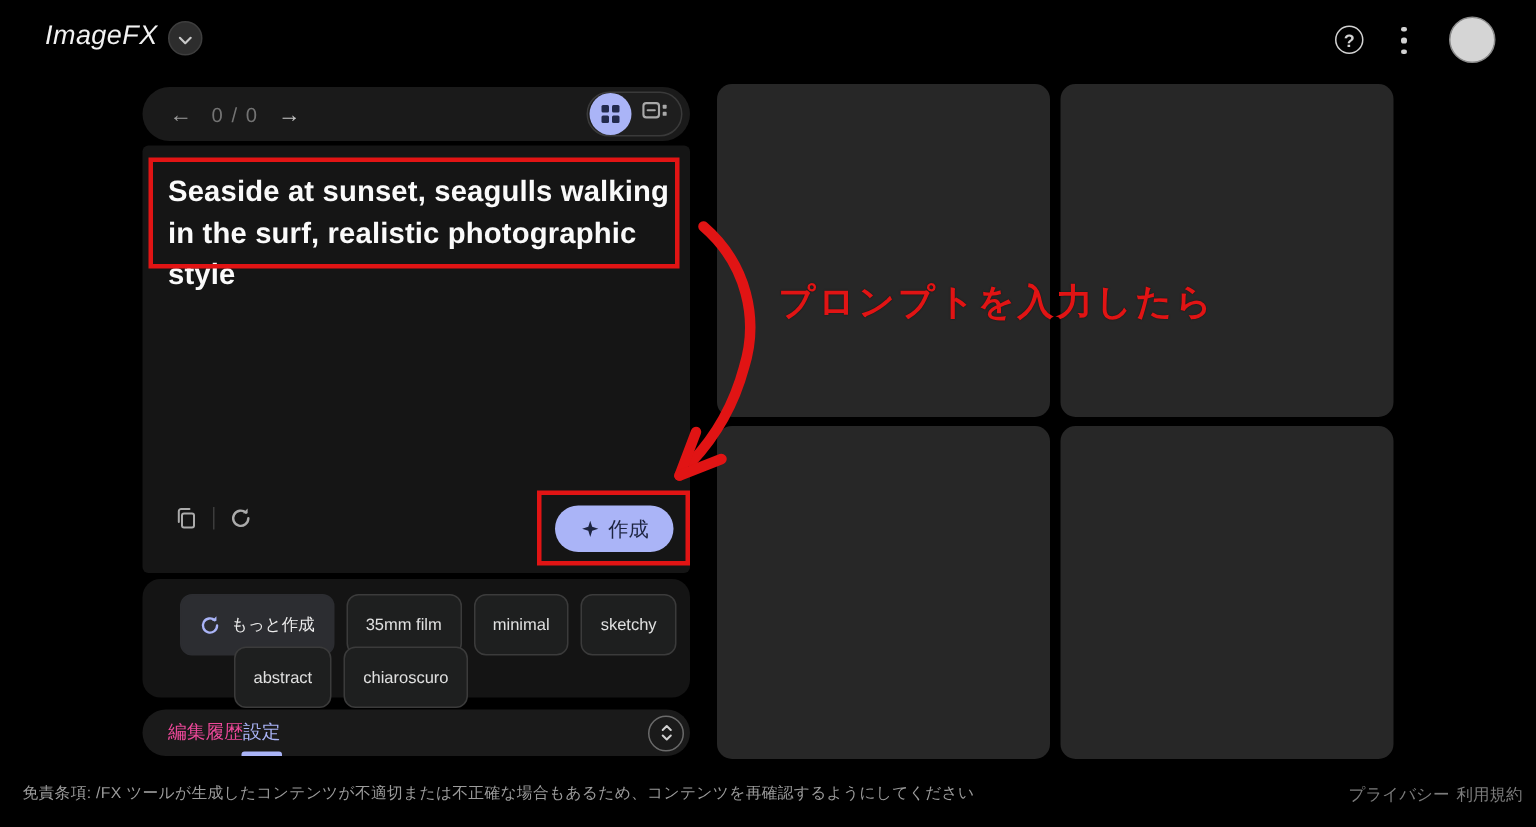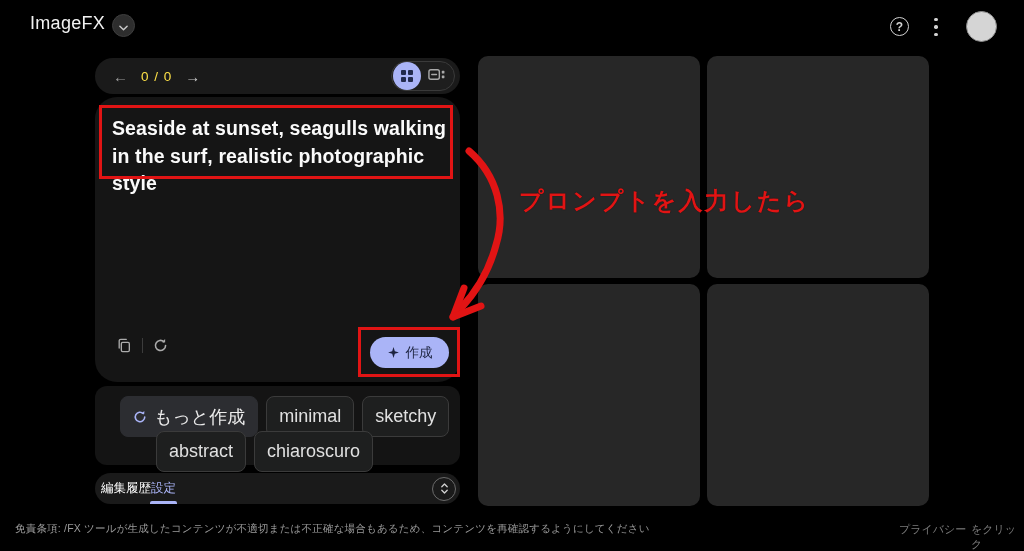--- a/index.html
+++ b/index.html
@@ -11,59 +11,59 @@
     --card-bg:#151515;
     --tile-bg:#272727;
   }
   *{margin:0;padding:0;box-sizing:border-box;}
   html,body{background:#000;}
   body{font-family:"Liberation Sans","DejaVu Sans",sans-serif;}
   #app{position:relative;width:1024px;height:551px;background:var(--page-bg);overflow:hidden;}
   .abs{position:absolute;}
 
   
-  .app-title{left:30px;top:13px;font-size:18px;font-weight:500;color:#f2f2f2;letter-spacing:.3px;}
+  .app-title{left:30px;top:13px;font-size:18px;font-weight:500;color:#f2f2f2;letter-spacing:.3px;font-style:italic;}
   .title-dropdown{left:112px;top:14px;width:23px;height:23px;border-radius:50%;background:#2d2d2d;border:1px solid #3e3e3e;display:flex;align-items:center;justify-content:center;color:#c9c9c9;cursor:pointer;}
   .help-btn{left:890px;top:17px;width:19px;height:19px;border-radius:50%;border:1.6px solid #d2d2d2;color:#d2d2d2;font-size:12px;font-weight:600;display:flex;align-items:center;justify-content:center;cursor:pointer;}
   .kebab{left:931px;top:18px;width:10px;height:18px;display:flex;flex-direction:column;align-items:center;justify-content:space-between;cursor:pointer;}
   .kebab i{width:3.4px;height:3.4px;border-radius:50%;background:#d2d2d2;}
   .avatar{left:966px;top:11px;width:31px;height:31px;border-radius:50%;background:#d5d5d5;border:1px solid #8b8b8b;cursor:pointer;}
 
   
   .nav-bar{left:95px;top:58px;width:365px;height:36px;border-radius:18px;background:var(--panel-bg);display:flex;align-items:center;}
   .nav-arrow{font-size:15px;color:#9d9d9d;cursor:pointer;line-height:1;}
   .nav-arrow.next{color:#c6c6c6;}
-  .nav-counter{color:#fde047;font-size:13.5px;letter-spacing:1px;margin:0 13px;}
+  .nav-counter{color:#737373;font-size:13.5px;letter-spacing:1px;margin:0 13px;}
   .view-toggle{margin-left:auto;margin-right:5px;height:30px;border:1px solid #3a3a3a;border-radius:15px;background:#1e1e1e;display:flex;align-items:center;gap:7px;padding:0 9px 0 1px;}
   .grid-btn{width:28px;height:28px;border-radius:50%;background:var(--accent);display:grid;place-items:center;cursor:pointer;}
   .grid-glyph{display:grid;grid-template-columns:5px 5px;grid-template-rows:5px 5px;gap:2px;}
   .grid-glyph i{width:5px;height:5px;background:#222a4d;border-radius:1px;}
   .strip-btn{color:#a9a9a9;display:flex;align-items:center;cursor:pointer;}
 
   
-  .prompt-card{left:95px;top:97px;width:365px;height:285px;border-radius:22px;background:var(--card-bg);}
+  .prompt-card{left:95px;top:97px;width:365px;height:285px;border-radius:4px;background:var(--card-bg);}
   .prompt-text{position:absolute;left:17px;top:18px;width:336px;font-size:19.5px;line-height:27.5px;font-weight:600;color:#fafafa;letter-spacing:.1px;cursor:text;}
   .card-actions{position:absolute;left:21px;top:240px;display:flex;align-items:center;gap:10px;color:#ababab;}
   .icon-btn{display:flex;align-items:center;cursor:pointer;color:#ababab;}
   .v-div{width:1px;height:15px;background:#3c3c3c;}
   .create-btn{position:absolute;left:275px;top:240px;width:79px;height:31px;border-radius:16px;background:var(--accent);color:var(--accent-text);display:flex;align-items:center;justify-content:center;gap:6px;font-size:13.5px;font-weight:500;cursor:pointer;border:none;}
 
   
   .chips-panel{left:95px;top:386px;width:365px;height:79px;border-radius:12px;background:#141414;}
   .chip-row{position:absolute;display:flex;gap:8px;}
   .chip-row.r1{left:25px;top:10px;}
   .chip-row.r2{left:61px;top:45px;}
-  .chip{height:41px;display:flex;align-items:center;justify-content:flex-end;padding:0 12px;border-radius:8px;background:#1e1f1f;border:1px solid #3b3b3b;color:#e0e0e0;font-size:18px;cursor:pointer;white-space:nowrap;}
+  .chip{height:41px;display:flex;align-items:center;justify-content:flex-end;padding:0 12px;border-radius:8px;background:#1e1f1f;border:1px solid #3b3b3b;color:#e0e0e0;font-size:11px;cursor:pointer;white-space:nowrap;}
   .chip.primary{background:#2c2d31;border-color:#2c2d31;gap:7px;color:#ececec;}
   .chip.primary .chip-icon{color:var(--accent);display:flex;align-items:center;}
 
   
   .bottom-bar{left:95px;top:473px;width:365px;height:31px;border-radius:16px;background:var(--panel-bg);display:flex;align-items:center;}
   .tab{font-size:12.5px;cursor:pointer;}
-  .tab.history{margin-left:6px;color:#ffffff;}
+  .tab.history{margin-left:17px;color:#ec4899;}
   .tab.settings{color:var(--accent);position:relative;height:100%;display:flex;align-items:center;}
   .tab.settings .underline{position:absolute;bottom:0;left:-1px;width:27px;height:3px;border-radius:2px 2px 0 0;background:var(--accent);}
   .expand-btn{margin-left:auto;margin-right:4px;width:24px;height:24px;border-radius:50%;border:1.2px solid #6a6a6a;display:grid;place-items:center;color:#d0d0d0;cursor:pointer;}
 
   
   .tiles{left:478px;top:56px;width:451px;height:450px;display:grid;grid-template-columns:222px 222px;grid-template-rows:222px 222px;column-gap:7px;row-gap:6px;}
   .tile{background:var(--tile-bg);border-radius:10px;}
 
   
   .anno-box{border:3px solid var(--annotation-red);pointer-events:none;}
@@ -158,20 +158,23 @@
     <div class="chip-row r1">
       <span class="chip primary">
         <span class="chip-icon">
           <svg viewBox="0 0 16 16" width="14" height="14">
             <path d="M13.4 8a5.4 5.4 0 1 1-1.7-3.95" fill="none" stroke="currentColor" stroke-width="1.8" stroke-linecap="round"></path>
             <path d="M12.9 1v3.4h-3.4z" fill="currentColor"></path>
           </svg>
         </span>
         <span>もっと作成</span>
       </span>
+      <span class="chip">
+          <span>35mm film</span>
+        </span>
       <span class="chip">
           <span>minimal</span>
         </span>
       <span class="chip">
           <span>sketchy</span>
         </span>
     </div>
     <div class="chip-row r2">
       <span class="chip">
           <span>abstract</span>
@@ -209,15 +212,15 @@
   <div class="abs anno-box create"></div>
   <div class="abs anno-text l1">プロンプトを入力したら</div>
   <svg class="abs anno-arrow" width="1024" height="551" viewBox="0 0 1024 551">
     <path d="M469 151 C 498 176, 506 213, 496 245 C 489 271 476 292 461 308" fill="none" stroke="currentColor" stroke-width="7" stroke-linecap="round"></path>
     <path d="M453 317 L 464 288" fill="none" stroke="currentColor" stroke-width="7" stroke-linecap="round"></path>
     <path d="M453 317 L 481 306" fill="none" stroke="currentColor" stroke-width="7" stroke-linecap="round"></path>
   </svg>
 
   <div class="abs disclaimer">免責条項: /FX ツールが生成したコンテンツが不適切または不正確な場合もあるため、コンテンツを再確認するようにしてください</div>
   <div class="abs footer-link privacy">プライバシー</div>
-  <div class="abs footer-link terms">をクリック</div>
+  <div class="abs footer-link terms">利用規約</div>
 
 </div>
 
 </body></html>

